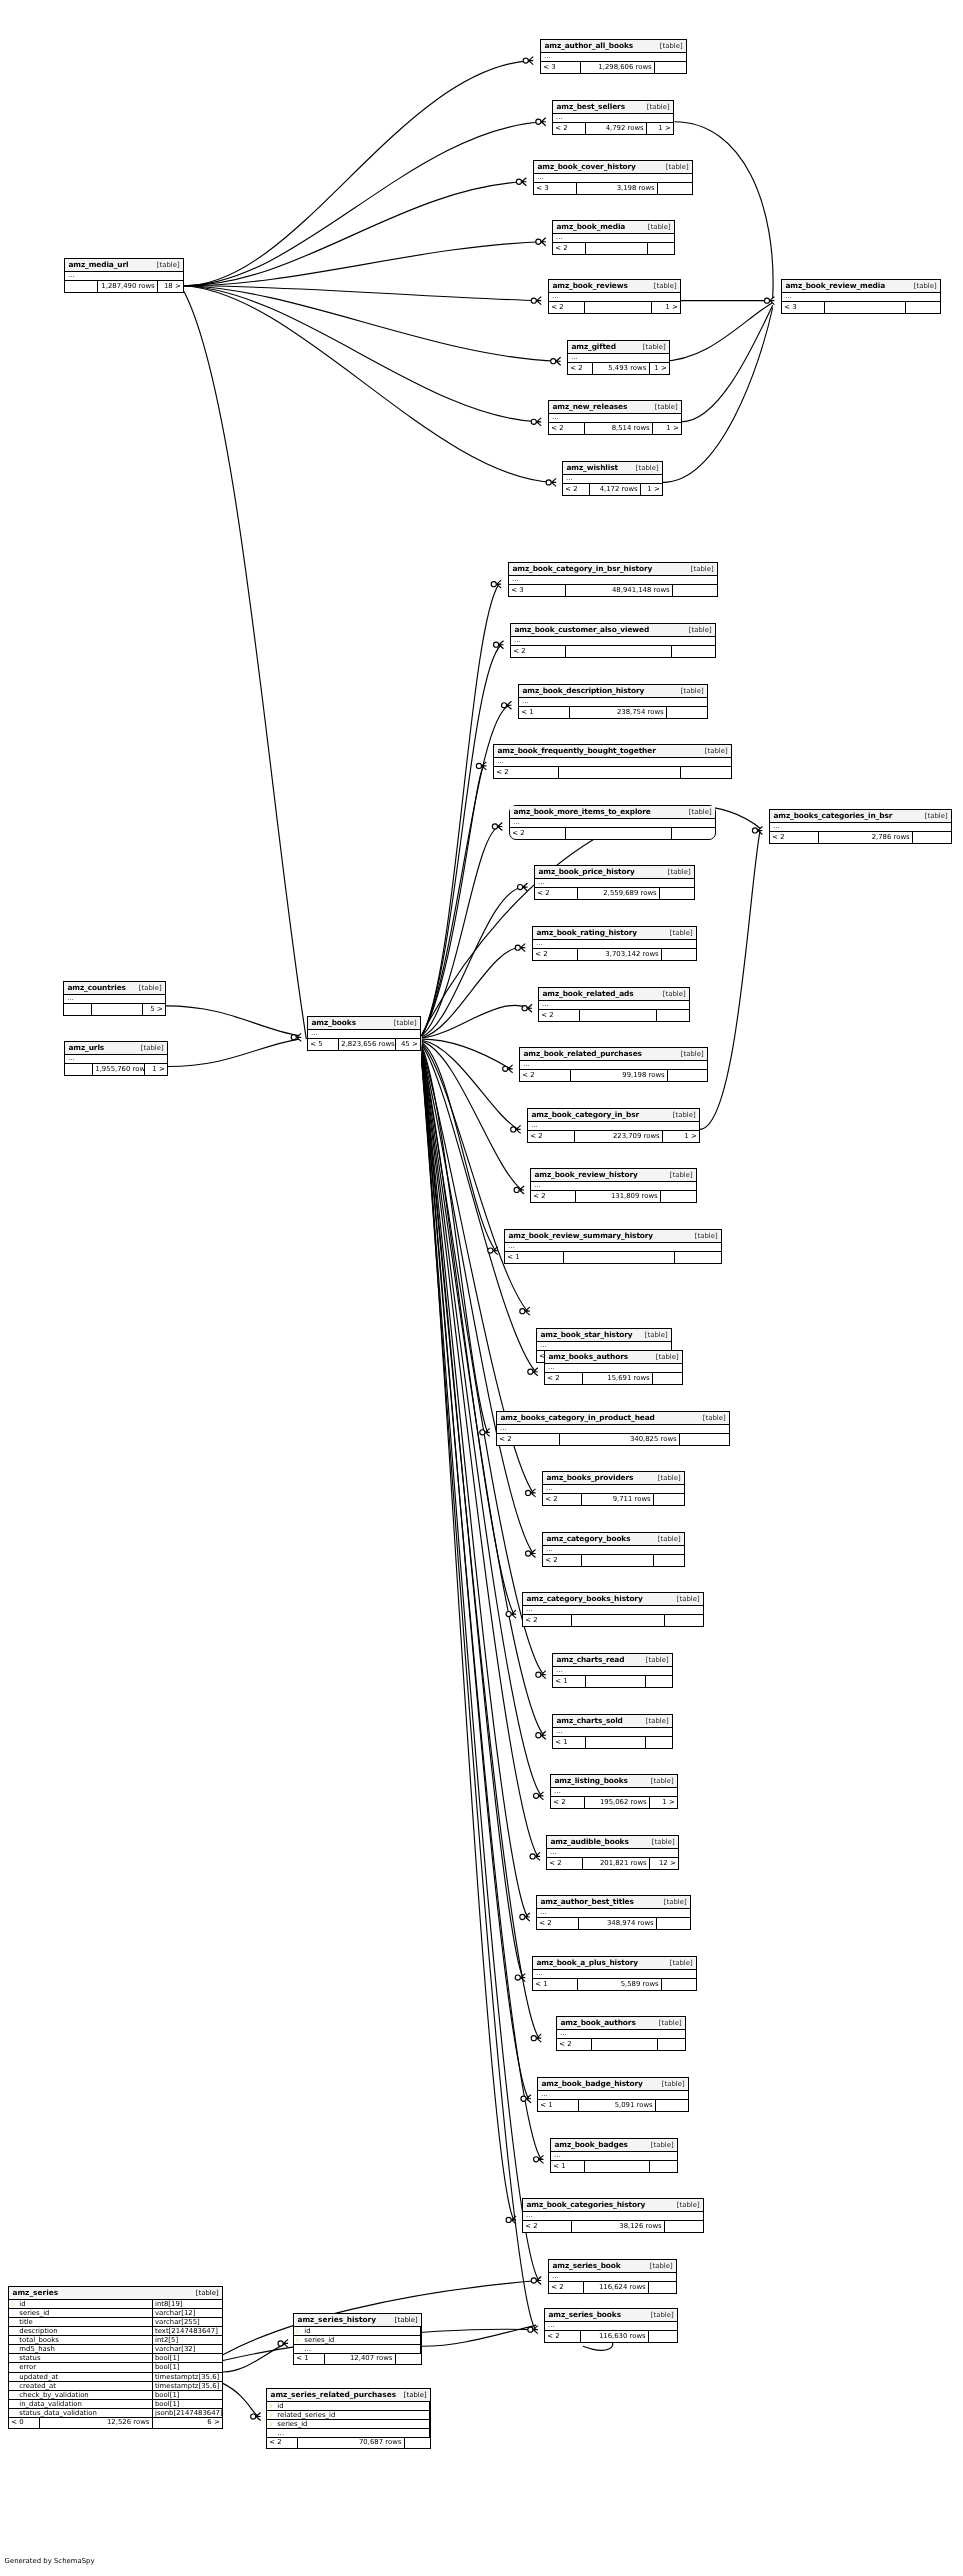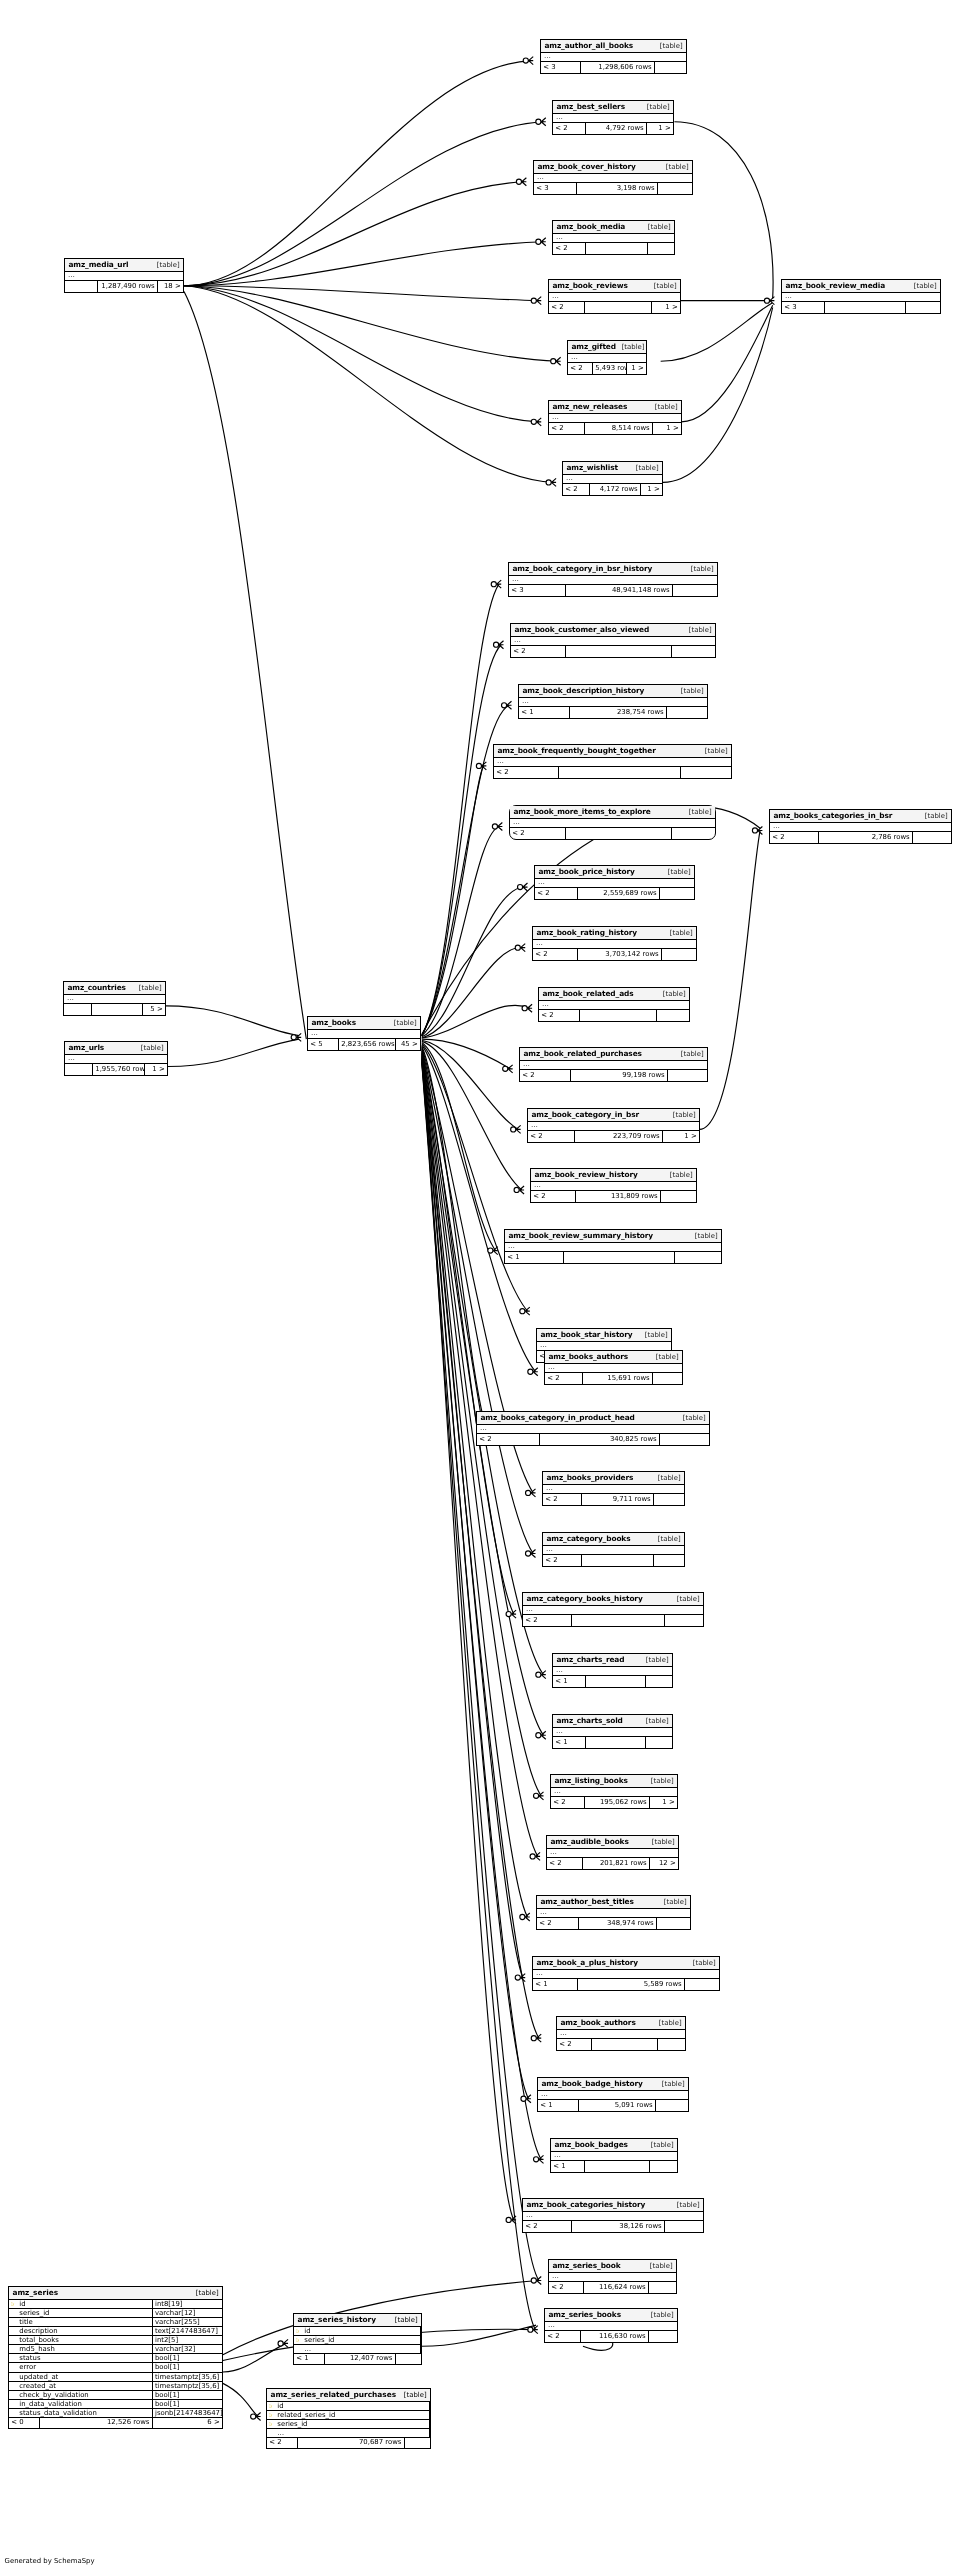--- a/index.html
+++ b/index.html
@@ -340,21 +340,21 @@
           <span class="nm">amz_book_reviews</span>
           <span class="tg">[table]</span>
         </div>
         <div class="body">…</div>
         <div class="foot">
           <div class="c1" style="flex:0 0 36px">&lt; 2</div>
           <div class="c2"></div>
           <div class="c3" style="flex:0 0 28px">1 &gt;</div>
         </div>
       </div>
-      <div class="tbl" style="left: 567px; top: 340px; width: 80px;">
+      <div class="tbl" style="left: 567px; top: 340px; width: 103px;">
         <div class="hdr">
           <span class="nm">amz_gifted</span>
           <span class="tg">[table]</span>
         </div>
         <div class="body">…</div>
         <div class="foot">
           <div class="c1" style="flex:0 0 25px">&lt; 2</div>
           <div class="c2">5,493 rows</div>
           <div class="c3" style="flex:0 0 19.4px">1 &gt;</div>
         </div>
@@ -568,21 +568,21 @@
           <span class="nm">amz_books_authors</span>
           <span class="tg">[table]</span>
         </div>
         <div class="body">…</div>
         <div class="foot">
           <div class="c1" style="flex:0 0 38px">&lt; 2</div>
           <div class="c2">15,691 rows</div>
           <div class="c3" style="flex:0 0 29px"></div>
         </div>
       </div>
-      <div class="tbl" style="left: 476px; top: 1411px; width: 234px;">
+      <div class="tbl" style="left: 496px; top: 1411px; width: 234px;">
         <div class="hdr">
           <span class="nm">amz_books_category_in_product_head</span>
           <span class="tg">[table]</span>
         </div>
         <div class="body">…</div>
         <div class="foot">
           <div class="c1" style="flex:0 0 63px">&lt; 2</div>
           <div class="c2">340,825 rows</div>
           <div class="c3" style="flex:0 0 49px"></div>
         </div>
@@ -676,21 +676,21 @@
           <span class="nm">amz_author_best_titles</span>
           <span class="tg">[table]</span>
         </div>
         <div class="body">…</div>
         <div class="foot">
           <div class="c1" style="flex:0 0 42px">&lt; 2</div>
           <div class="c2">348,974 rows</div>
           <div class="c3" style="flex:0 0 33px"></div>
         </div>
       </div>
-      <div class="tbl" style="left: 532px; top: 1956px; width: 188px;">
+      <div class="tbl" style="left: 532px; top: 1956px; width: 165px;">
         <div class="hdr">
           <span class="nm">amz_book_a_plus_history</span>
           <span class="tg">[table]</span>
         </div>
         <div class="body">…</div>
         <div class="foot">
           <div class="c1" style="flex:0 0 45px">&lt; 1</div>
           <div class="c2">5,589 rows</div>
           <div class="c3" style="flex:0 0 34px"></div>
         </div>

